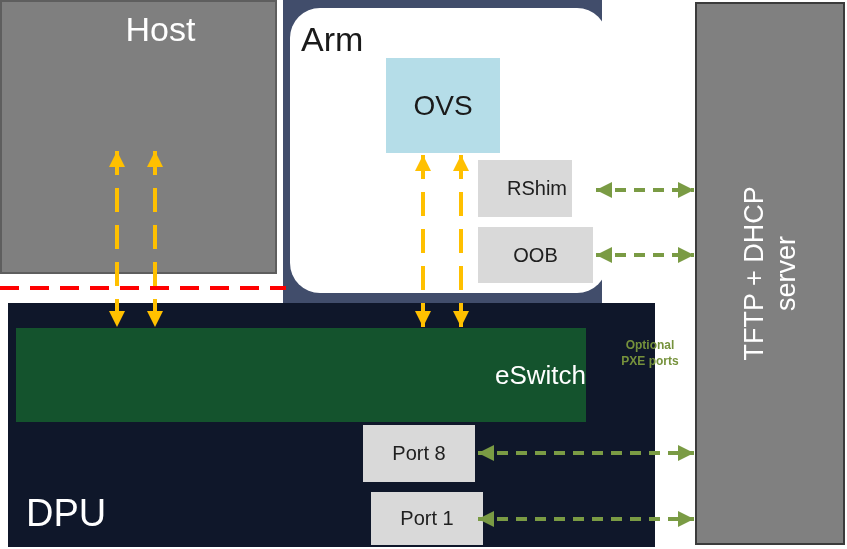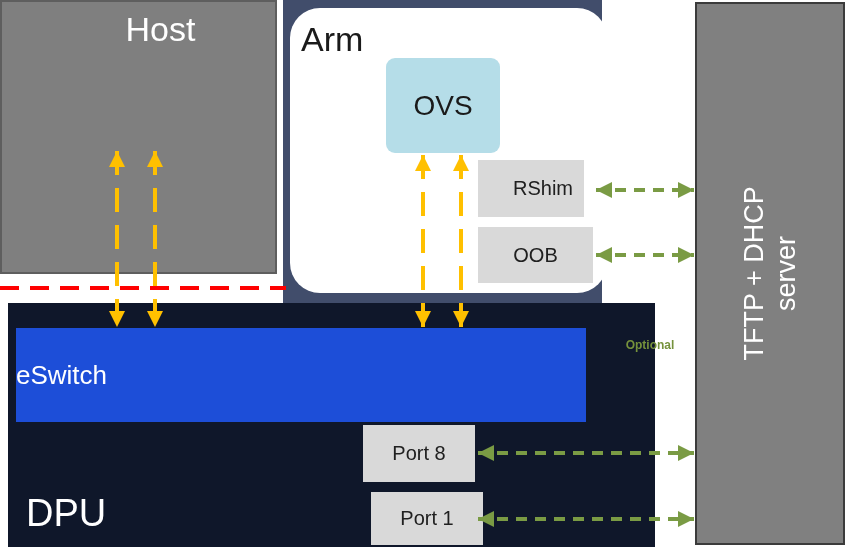--- a/index.html
+++ b/index.html
@@ -48,41 +48,41 @@
     position: absolute;
     left: 11px; top: 12px;
     font-size: 34px;
     color: #1a1a1a;
   }
 
   
   .ovs-box {
     left: 386px; top: 58px; width: 114px; height: 95px;
     background: #b5dde8;
-    display: flex; align-items: center; justify-content: center; border-radius: 9px;
+    display: flex; align-items: center; justify-content: center;
   }
   .ovs-label { font-size: 28px; color: #1a1a1a; }
 
   
   .gray-box {
     background: #d9d9d9;
     display: flex; align-items: center; justify-content: center;
     font-size: 20px;
     color: #202020;
   }
-  .rshim-box { left: 478px; top: 160px; width: 106px; height: 57px; padding-left: 24px; }
+  .rshim-box { left: 478px; top: 160px; width: 94px; height: 57px; padding-left: 24px; }
   .oob-box   { left: 478px; top: 227px; width: 115px; height: 56px; }
   .port0-box { left: 363px; top: 425px; width: 112px; height: 57px; }
   .port1-box { left: 363px; top: 492px; width: 112px; height: 53px; margin-left: 8px; }
 
   
   .eswitch-box {
     left: 16px; top: 328px; width: 570px; height: 94px;
-    background: #1d4ed8;
-    display: flex; align-items: center; justify-content: flex-start;
+    background: #14532d;
+    display: flex; align-items: center; justify-content: flex-end;
   }
   .eswitch-label { font-size: 26px; color: #ffffff; }
 
   
   .server-box {
     left: 695px; top: 2px; width: 150px; height: 543px;
     background: #808080;
     border: 2px solid #3b3b3b;
     display: flex; align-items: center; justify-content: center;
   }
@@ -149,20 +149,21 @@
 
   <div class="box gray-box port0-box">
     <span>Port 8</span>
   </div>
   <div class="box gray-box port1-box">
     <span>Port 1</span>
   </div>
 
   <div class="pxe-note">
     <div>Optional</div>
+    <div>PXE ports</div>
   </div>
 
   <div class="box server-box">
     <div class="server-label">
       <div>TFTP + DHCP</div>
       <div>server</div>
     </div>
   </div>
 
   <svg class="arrow-layer" width="847" height="549" viewBox="0 0 847 549" xmlns="http://www.w3.org/2000/svg">

